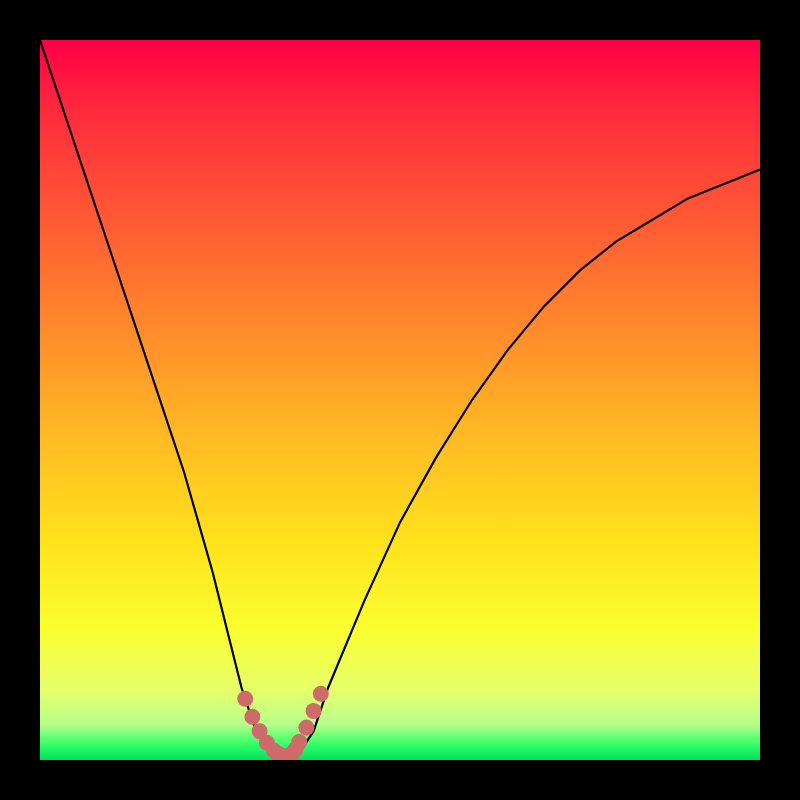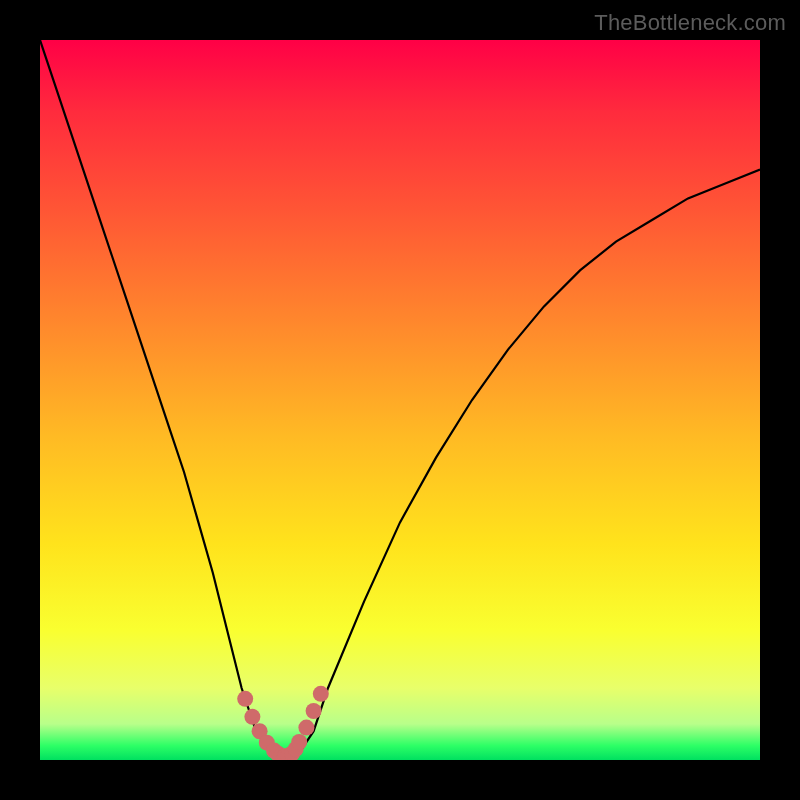--- a/index.html
+++ b/index.html
@@ -52,21 +52,20 @@
     left: 0;
     top: 0;
     width: 720px;
     height: 720px;
   }
 </style>
 </head>
 <body>
 
 <div class="frame">
-  <div class="wm">TheBottleneck.com</div>
   <div class="plot">
     <svg class="overlay" viewBox="0 0 720 720" preserveAspectRatio="none">
       <path id="curve-path" fill="none" stroke="#000" stroke-width="2.2" d="M0.0 0.0 L14.4 43.2 L28.8 86.4 L43.2 129.6 L57.6 172.8 L72.0 216.0 L86.4 259.2 L100.8 302.4 L115.2 345.6 L129.6 388.8 L144.0 432.0 L158.4 482.4 L172.8 532.8 L187.2 590.4 L201.6 648.0 L216.0 691.2 L230.4 712.8 L244.8 720.0 L259.2 712.8 L273.6 691.2 L288.0 648.0 L324.0 561.6 L360.0 482.4 L396.0 417.6 L432.0 360.0 L468.0 309.6 L504.0 266.4 L540.0 230.4 L576.0 201.6 L612.0 180.0 L648.0 158.4 L684.0 144.0 L720.0 129.6"></path>
       <g id="highlight-dots">
           <circle cx="205.2" cy="658.8" r="8" fill="#cf6a6a"></circle>
           <circle cx="212.4" cy="676.8" r="8" fill="#cf6a6a"></circle>
           <circle cx="219.6" cy="691.2" r="8" fill="#cf6a6a"></circle>
           <circle cx="226.8" cy="702.7" r="8" fill="#cf6a6a"></circle>
           <circle cx="234.0" cy="710.6" r="8" fill="#cf6a6a"></circle>
           <circle cx="237.6" cy="713.5" r="8" fill="#cf6a6a"></circle>

